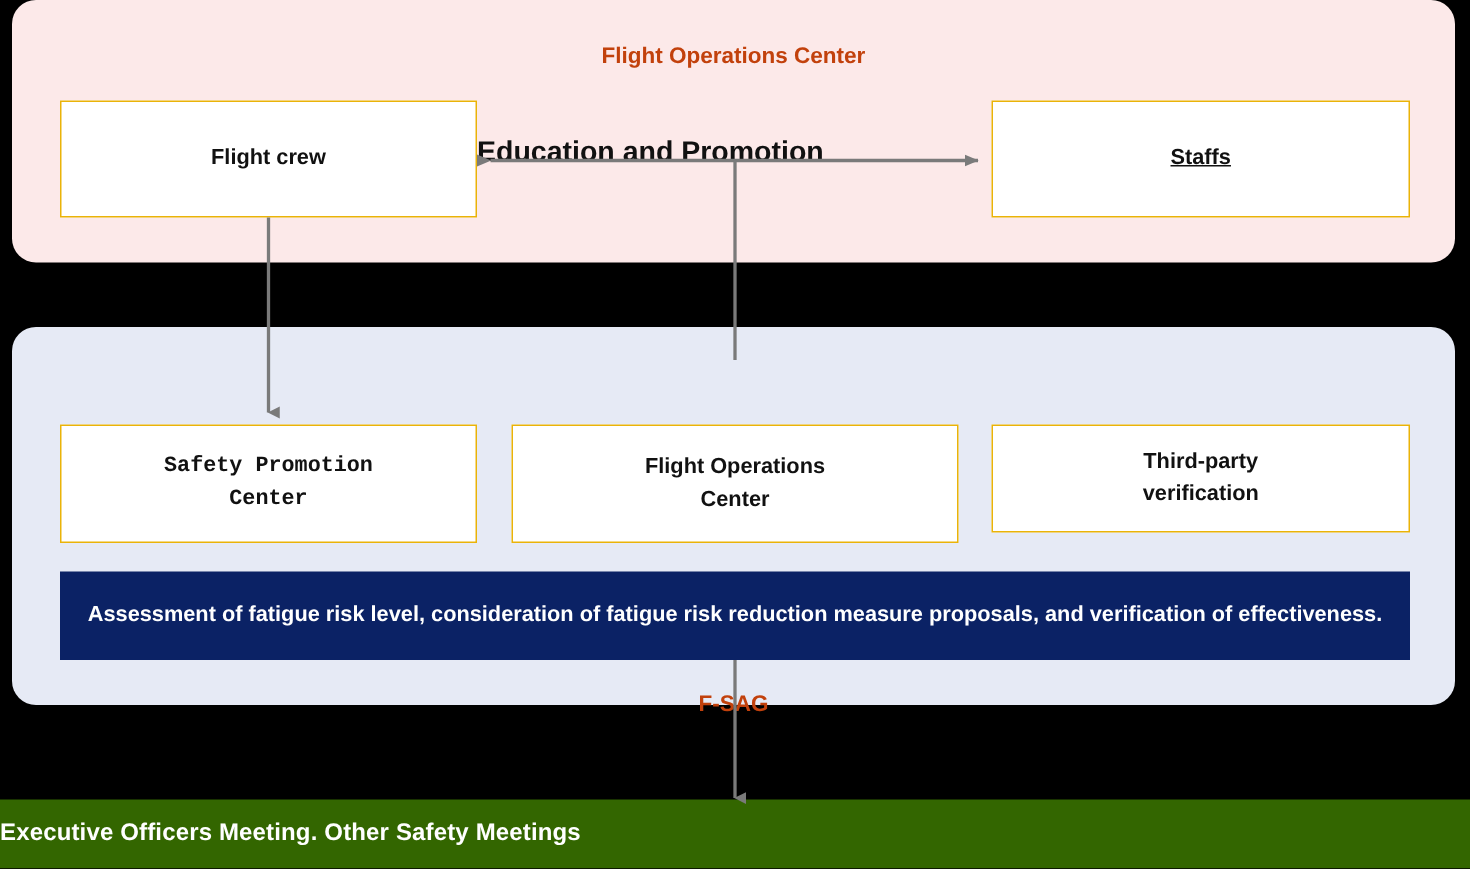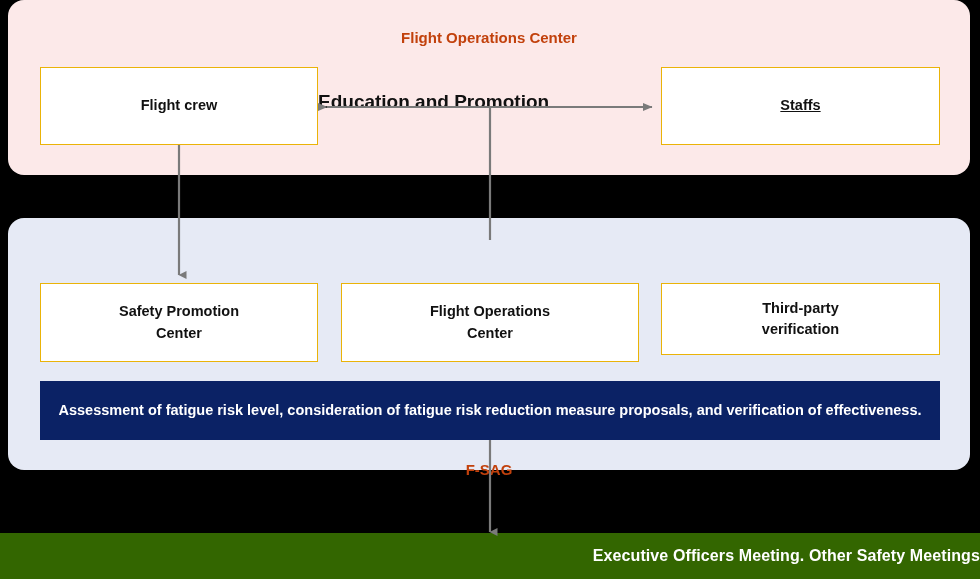--- a/index.html
+++ b/index.html
@@ -21,21 +21,21 @@
     border-radius: 16px 16px 16px 16px;
   }
   #panel-fsag {
     left: 8px; top: 218px; width: 962px; height: 252px;
     background: #e6eaf5;
   }
   #bar-exec {
     position: absolute;
     left: 0px; top: 533px; width: 980px; height: 46px;
     background: #336600;
-    display: flex; align-items: center; justify-content: flex-end;
+    display: flex; align-items: center; justify-content: flex-start;
   }
   #bar-exec .bar-label {
     color: #ffffff;
     font-size: 16px;
     font-weight: bold;
     letter-spacing: 0.1px;
   }
 
   .panel-title {
     position: absolute;
@@ -58,21 +58,21 @@
     text-align: center;
     font-size: 14.5px;
     font-weight: bold;
     color: #111111;
     line-height: 1.45;
     padding: 4px;
   }
 
   #box-flight-crew   { left: 40px;  top: 67px;  width: 278px; height: 78px; }
   #box-staffs        { left: 661px; top: 67px;  width: 279px; height: 78px; text-decoration: underline; }
-  #box-safety-promo  { left: 40px;  top: 283px; width: 278px; height: 79px; }
+  #box-safety-promo  { left: 40px;  top: 283px; width: 278px; height: 79px; font-family: Liberation Mono, monospace; }
   #box-flight-ops    { left: 341px; top: 283px; width: 298px; height: 79px; }
   #box-third-party   { left: 661px; top: 283px; width: 279px; height: 72px; justify-content: center; }
 
   #box-assessment {
     position: absolute;
     left: 40px; top: 381px; width: 900px; height: 59px;
     background: #0b2265;
     color: #ffffff;
     display: flex;
     align-items: center;

